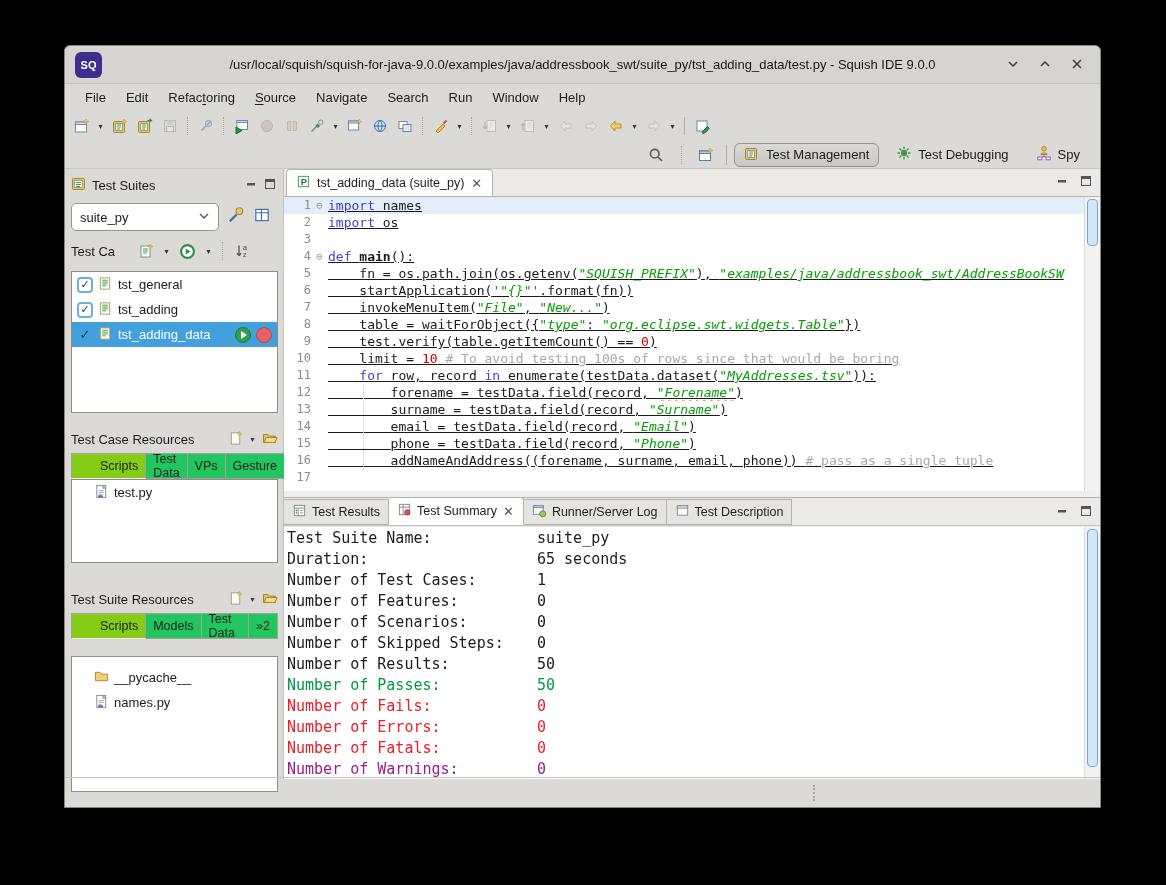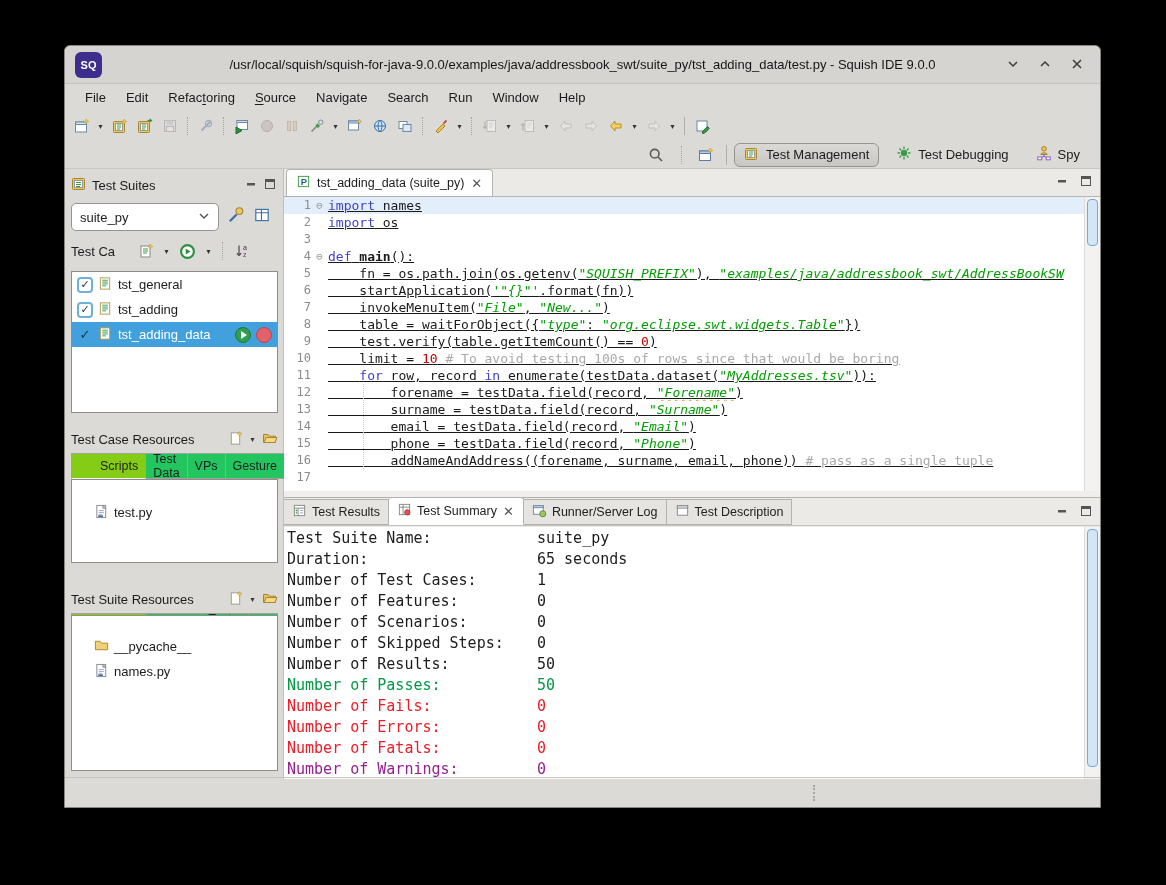--- a/index.html
+++ b/index.html
@@ -464,21 +464,21 @@
                 <path d="M2 12.5l2.2-5h10.8l-2 5z" fill="#f5d788" stroke="#a8862a"></path>
               </svg></span>
         </span>
       </div>
       <div class="sd res-tabs" style="top:284px" id="tcr-tabs">
           <span class="res-tab sel">Scripts</span>
           <span class="res-tab">Test Data</span>
           <span class="res-tab">VPs</span>
           <span class="res-tab">Gesture</span>
         </div>
-      <div class="sd res-content" style="top:310px;height:84px;padding-top:20px" id="tcr-files">
+      <div class="sd res-content" style="top:310px;height:84px;padding-top:0" id="tcr-files">
           <div class="file-row">
             <span><svg width="15" height="15" viewBox="0 0 16 16">
                 <rect x="3" y="1.5" width="9.5" height="13" fill="#fff" stroke="#888"></rect>
                 <path d="M9.5 1.5v3h3z" fill="#ddd" stroke="#888"></path>
                 <path d="M5 7h5.5M5 9h5.5M5 11h3.5" stroke="#9aa8c8"></path>
                 <rect x="4.5" y="12" width="5" height="2" fill="#4a6eb5"></rect>
               </svg></span>
             <span>test.py</span>
           </div>
         </div>
@@ -496,21 +496,21 @@
                 <path d="M2 12.5l2.2-5h10.8l-2 5z" fill="#f5d788" stroke="#a8862a"></path>
               </svg></span>
         </span>
       </div>
       <div class="sd res-tabs" style="top:444px" id="tsr-tabs">
           <span class="res-tab sel">Scripts</span>
           <span class="res-tab">Models</span>
           <span class="res-tab">Test Data</span>
           <span class="res-tab">»2</span>
         </div>
-      <div class="sd res-content" style="top:446px;height:156px;padding-top:18px" id="tsr-files">
+      <div class="sd res-content" style="top:487px;height:136px;padding-top:8px" id="tsr-files">
           <div class="file-row">
             <span><svg width="15" height="15" viewBox="0 0 16 16">
                 <path d="M1.5 3.5h5l1.5 2h6.5v7h-13z" fill="#f3cf76" stroke="#a8862a"></path>
               </svg></span>
             <span>__pycache__</span>
           </div>
           <div class="file-row">
             <span><svg width="15" height="15" viewBox="0 0 16 16">
                 <rect x="3" y="1.5" width="9.5" height="13" fill="#fff" stroke="#888"></rect>
                 <path d="M9.5 1.5v3h3z" fill="#ddd" stroke="#888"></path>

